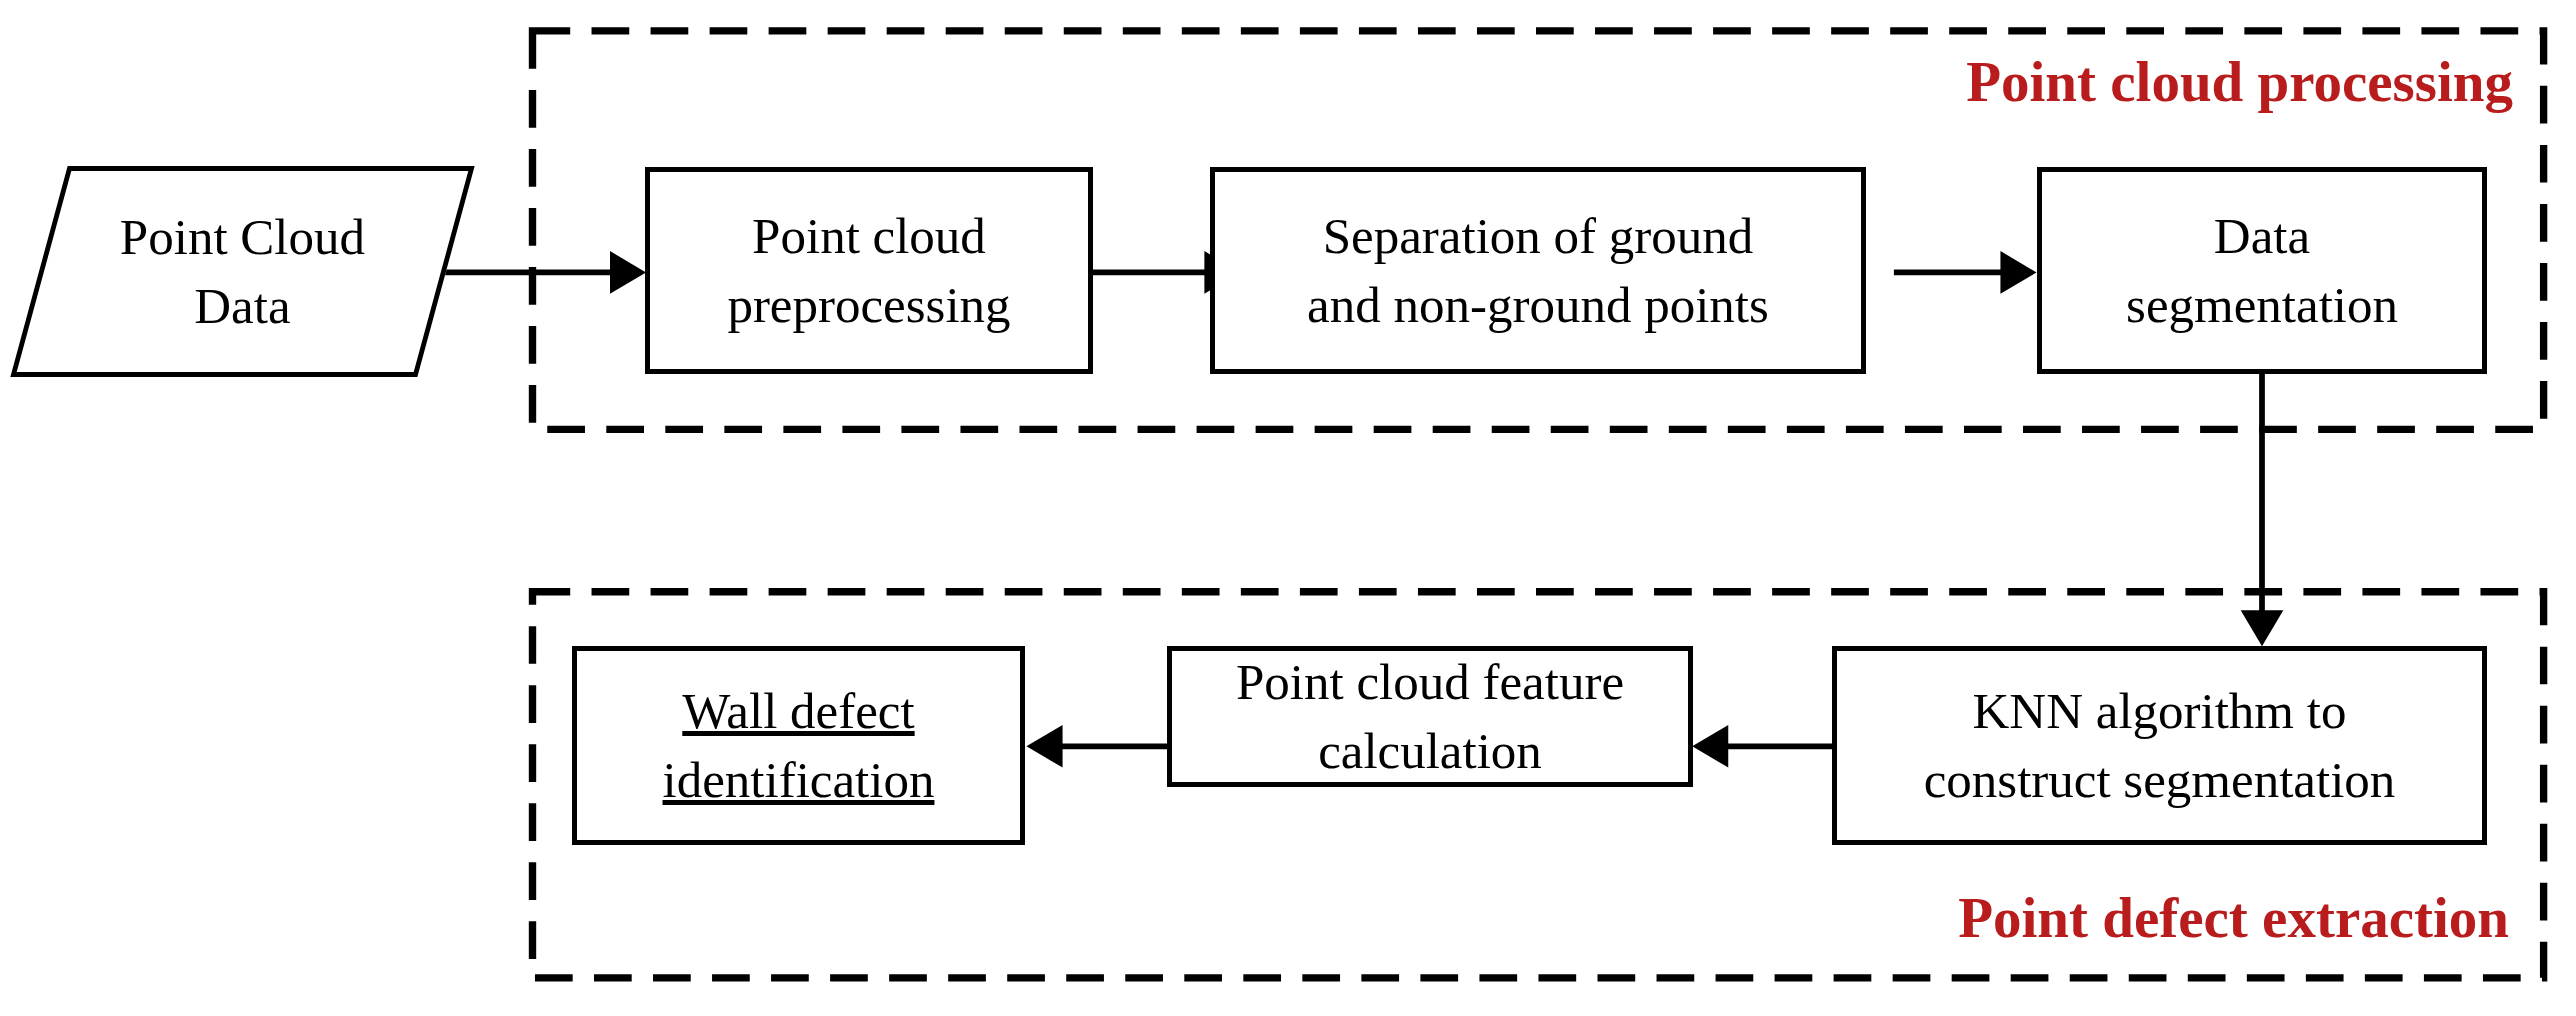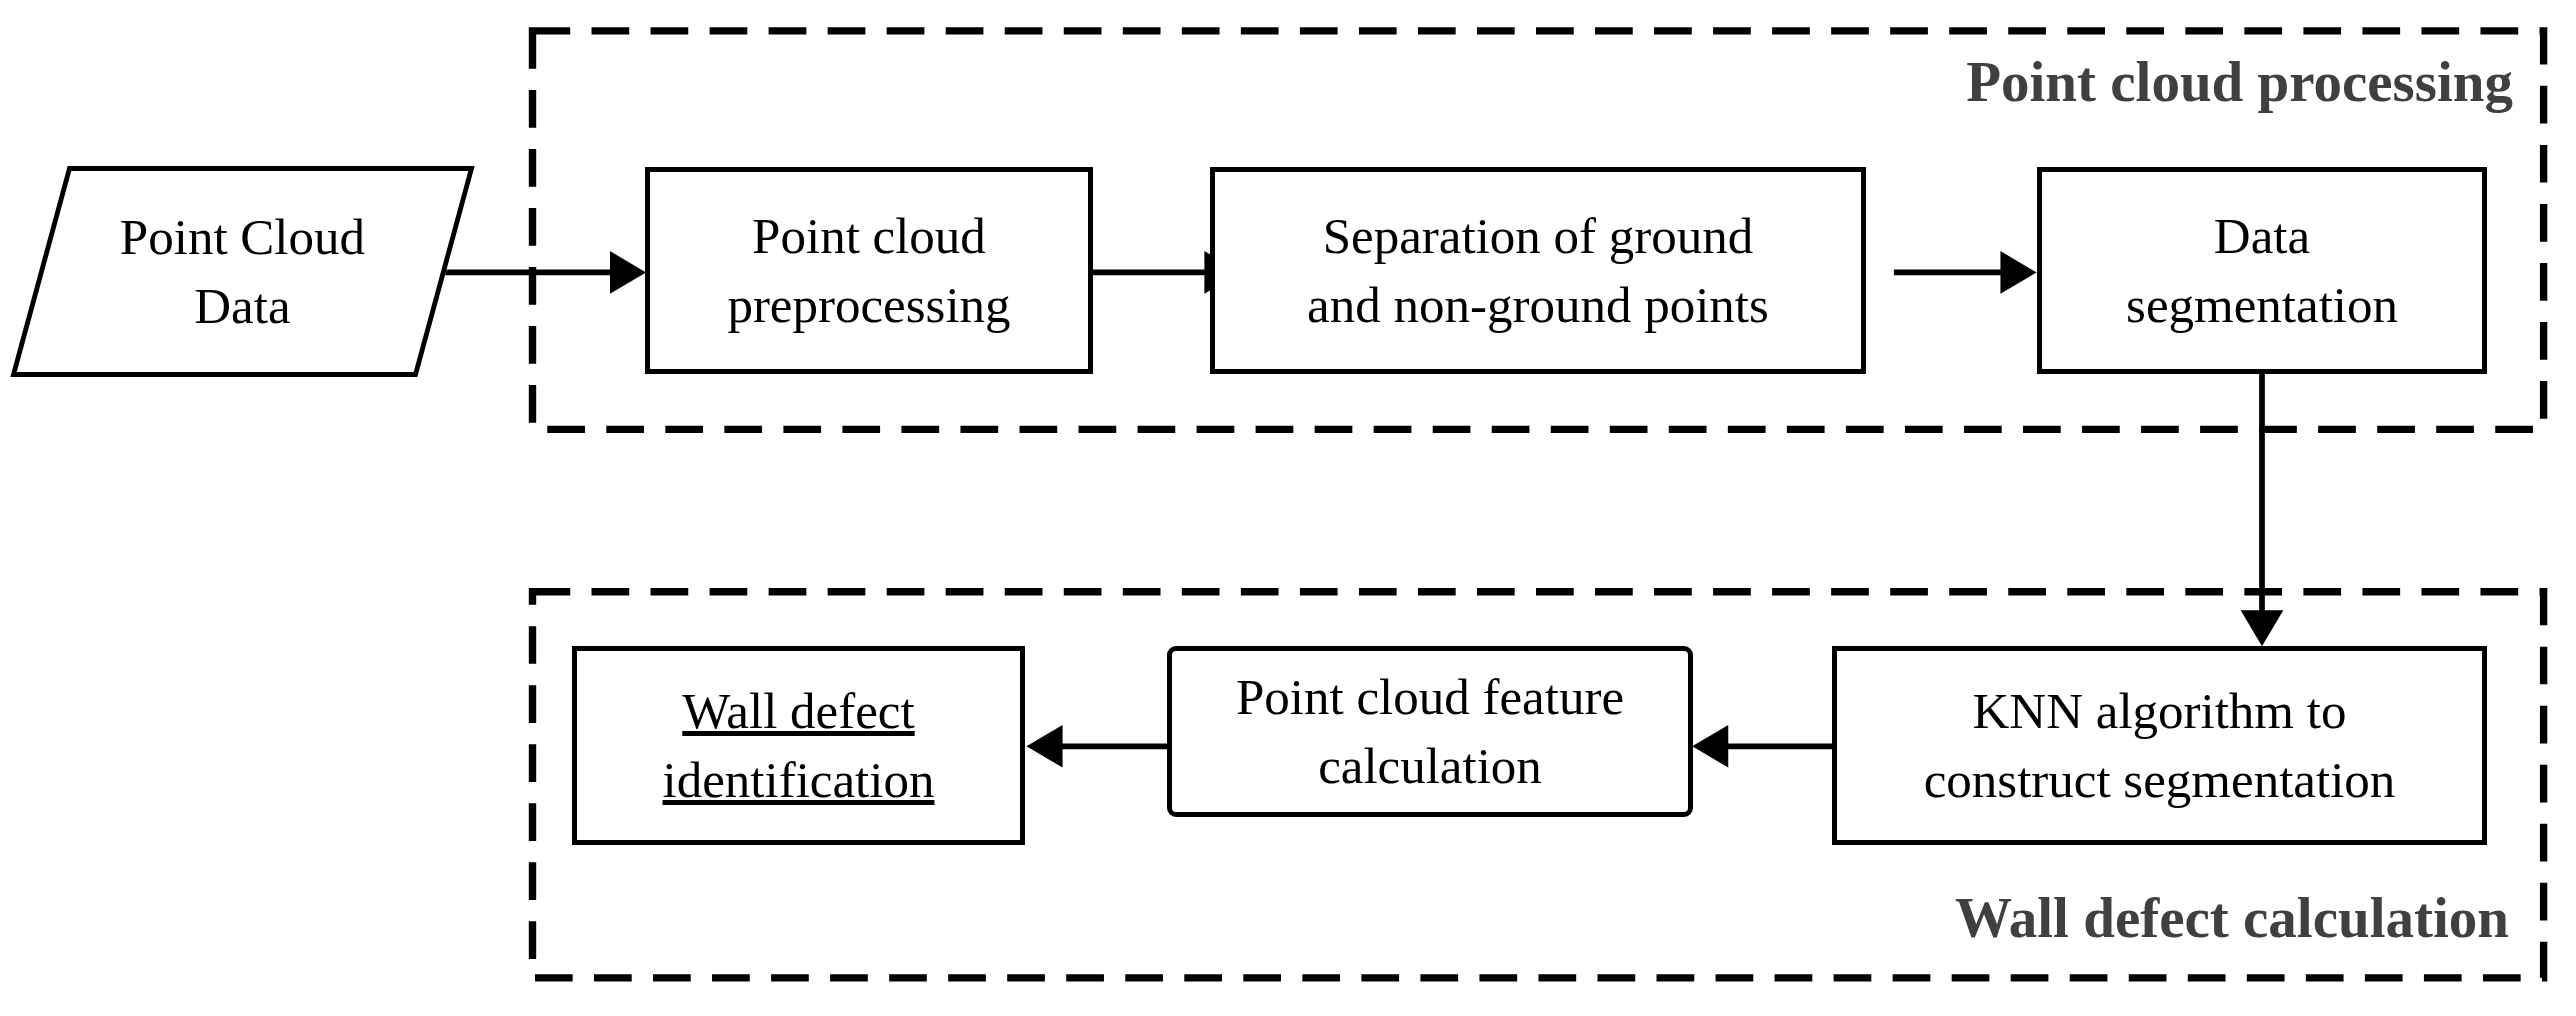--- a/index.html
+++ b/index.html
@@ -42,30 +42,30 @@
     transform: skewX(-15.2deg);
   }
   .parallelogram .node-label {
     transform: skewX(15.2deg);
   }
   .group-title {
     position: absolute;
     font-size: 57px;
     font-weight: bold;
     line-height: 1.1;
-    color: #404040;
+    color: #b91c1c;
     white-space: nowrap;
   }
   
   #node-point-cloud-data      { left: 39px;   top: 166px; width: 407px; height: 211px; }
   #node-preprocessing         { left: 645px;  top: 167px; width: 448px; height: 207px; }
   #node-separation            { left: 1210px; top: 167px; width: 656px; height: 207px; }
   #node-segmentation          { left: 2037px; top: 167px; width: 450px; height: 207px; }
   #node-knn                   { left: 1832px; top: 646px; width: 655px; height: 199px; }
-  #node-feature-calculation   { left: 1167px; top: 646px; width: 526px; height: 171px; border-radius: 9px; }
+  #node-feature-calculation   { left: 1167px; top: 646px; width: 526px; height: 141px; }
   #node-wall-identification   { left: 572px;  top: 646px; width: 453px; height: 199px; text-decoration: underline; }
   #label-point-cloud-processing { right: 63px; top: 51px;   }
   #label-wall-defect-extraction { right: 67px; top: 887px; }
 </style>
 </head>
 <body>
 
 <div id="stage">
 
   <svg id="wires" viewBox="0 0 3142 1240">
@@ -98,21 +98,21 @@
       <polygon points="2064,910 2108,884 2108,936" fill="#000000"></polygon>
     </g>
 
     <g>
       <line x1="1425" y1="910" x2="1294" y2="910" stroke="#000000" stroke-width="7"></line>
       <polygon points="1252,910 1296,884 1296,936" fill="#000000"></polygon>
     </g>
   </svg>
 
   <div class="group-title" id="label-point-cloud-processing">Point cloud processing</div>
-  <div class="group-title" id="label-wall-defect-extraction">Wall defect calculation</div>
+  <div class="group-title" id="label-wall-defect-extraction">Point defect extraction</div>
 
   <div class="node parallelogram" id="node-point-cloud-data">
     <div class="node-label">Point Cloud
 Data</div>
   </div>
 
   <div class="node" id="node-preprocessing">
     <div class="node-label">Point cloud
 preprocessing</div>
   </div>

